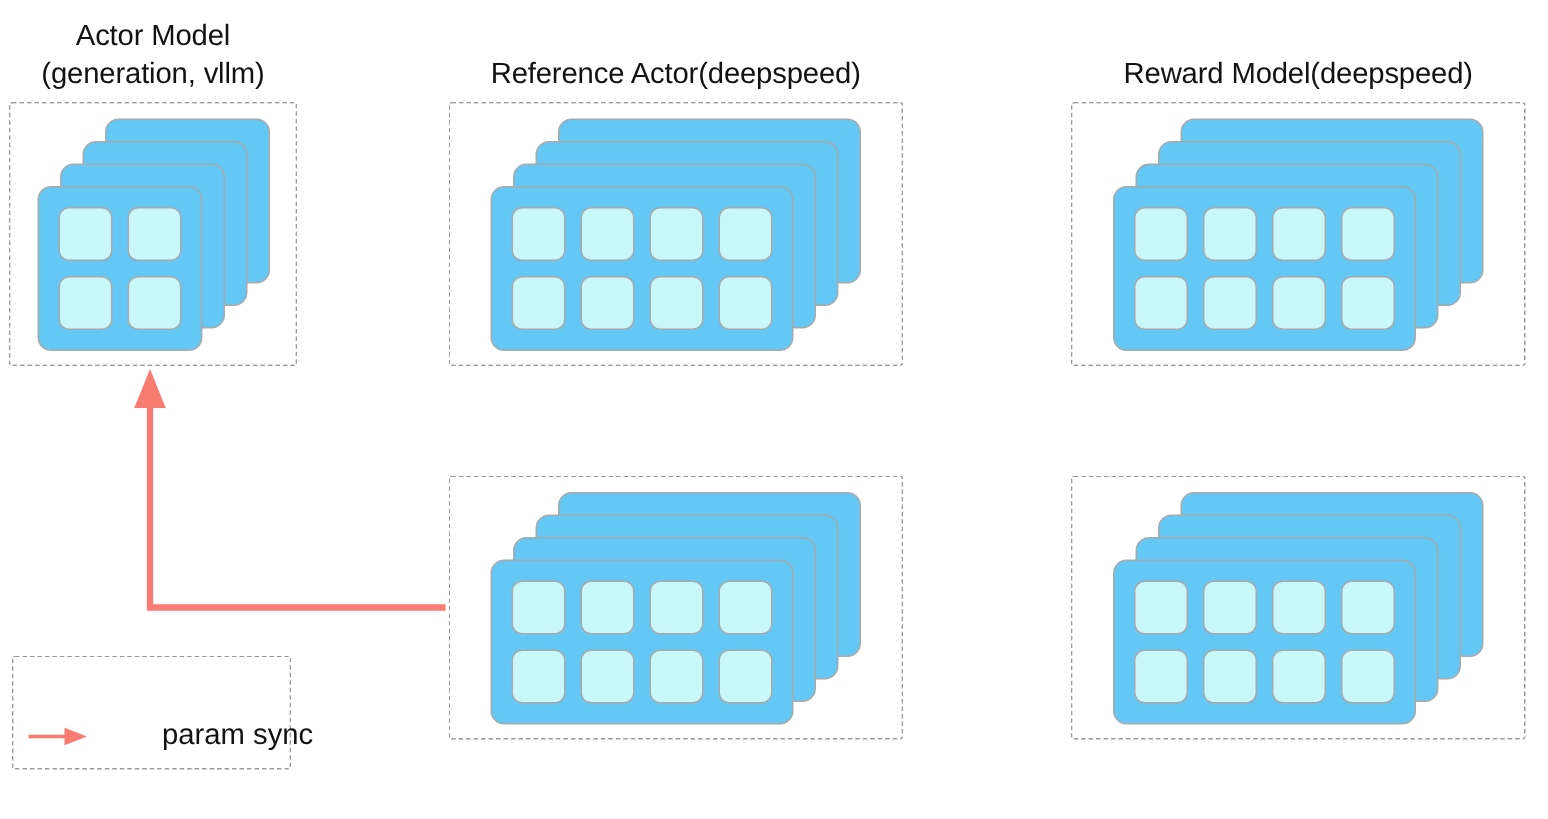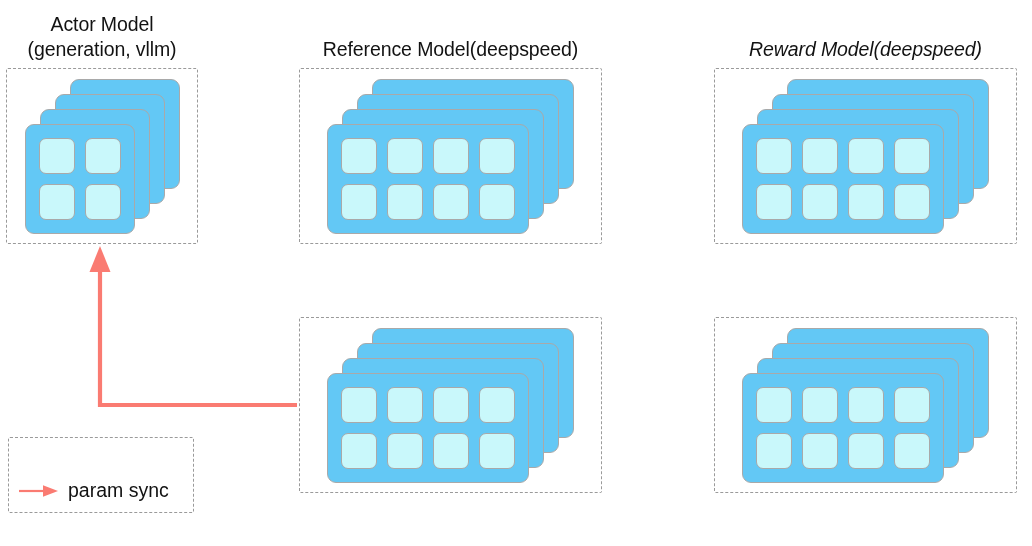--- a/index.html
+++ b/index.html
@@ -69,20 +69,21 @@
   .legend-row{
     position:absolute;
     display:flex;
     align-items:center;
     gap:8px;
   }
   .legend-label{
     font-size:19.5px;
     color:#121212;
     white-space:nowrap;
+    margin-left:40px;
   }
 </style>
 </head>
 <body>
 
 <div id="stage">
 
   <svg class="arrow-svg" width="1032" height="546">
     <path id="sync-path" d="M 297 405 L 100 405 L 100 268" stroke="#fa7b72" stroke-width="4.2" fill="none" stroke-linecap="butt" stroke-linejoin="miter"></path>
     <polygon id="sync-head" points="100,246 89.5,272 110.5,272" fill="#fa7b72"></polygon>
@@ -99,40 +100,40 @@
           <div class="card" style="left: 15px; top: 30px; width: 110px; height: 110px;"></div>
           <div class="card front" style="left: 0px; top: 45px; width: 110px; height: 110px; grid-template-columns: repeat(2, 36px); grid-template-rows: repeat(2, 36px);">
             <div class="cell"></div>
             <div class="cell"></div>
             <div class="cell"></div>
             <div class="cell"></div>
           </div>
         </div>
       </div>
       <div class="group" style="left: 299px; top: 10px; width: 303px; height: 234px;">
-        <div class="caption" style="top: 27px;">Reference Model(deepspeed)</div>
+        <div class="caption" style="top: 27px;">Reference Actor(deepspeed)</div>
         <div class="dashed-box" style="left: 0px; top: 58px; width: 303px; height: 176px;"></div>
         <div class="stack" style="left: 28px; top: 69px; width: 247px; height: 155px;">
           <div class="card" style="left: 45px; top: 0px; width: 202px; height: 110px;"></div>
           <div class="card" style="left: 30px; top: 15px; width: 202px; height: 110px;"></div>
           <div class="card" style="left: 15px; top: 30px; width: 202px; height: 110px;"></div>
           <div class="card front" style="left: 0px; top: 45px; width: 202px; height: 110px; grid-template-columns: repeat(4, 36px); grid-template-rows: repeat(2, 36px);">
             <div class="cell"></div>
             <div class="cell"></div>
             <div class="cell"></div>
             <div class="cell"></div>
             <div class="cell"></div>
             <div class="cell"></div>
             <div class="cell"></div>
             <div class="cell"></div>
           </div>
         </div>
       </div>
       <div class="group" style="left: 714px; top: 10px; width: 303px; height: 234px;">
-        <div class="caption" style="top: 27px; font-style: italic;">Reward Model(deepspeed)</div>
+        <div class="caption" style="top: 27px;">Reward Model(deepspeed)</div>
         <div class="dashed-box" style="left: 0px; top: 58px; width: 303px; height: 176px;"></div>
         <div class="stack" style="left: 28px; top: 69px; width: 247px; height: 155px;">
           <div class="card" style="left: 45px; top: 0px; width: 202px; height: 110px;"></div>
           <div class="card" style="left: 30px; top: 15px; width: 202px; height: 110px;"></div>
           <div class="card" style="left: 15px; top: 30px; width: 202px; height: 110px;"></div>
           <div class="card front" style="left: 0px; top: 45px; width: 202px; height: 110px; grid-template-columns: repeat(4, 36px); grid-template-rows: repeat(2, 36px);">
             <div class="cell"></div>
             <div class="cell"></div>
             <div class="cell"></div>
             <div class="cell"></div>

